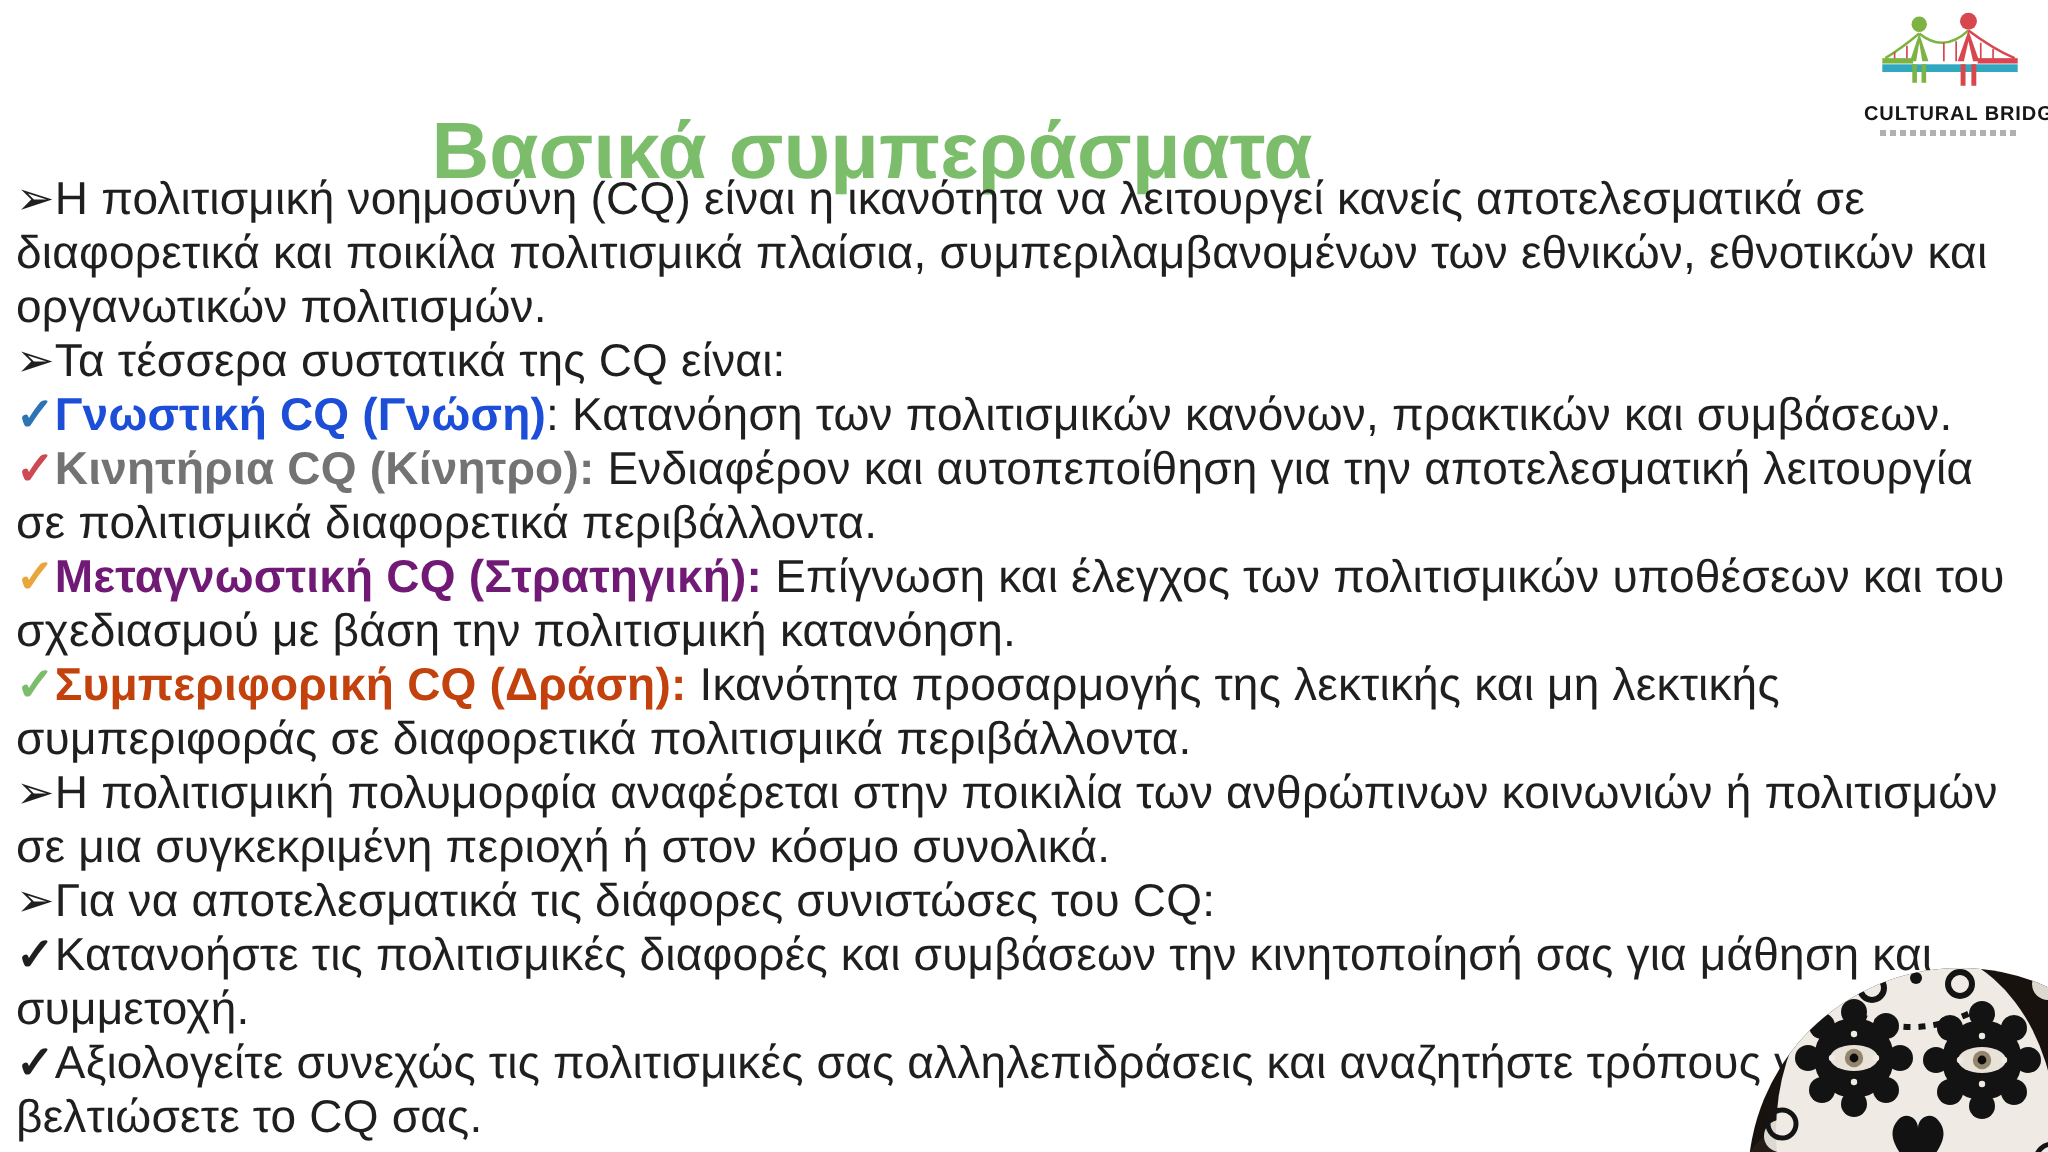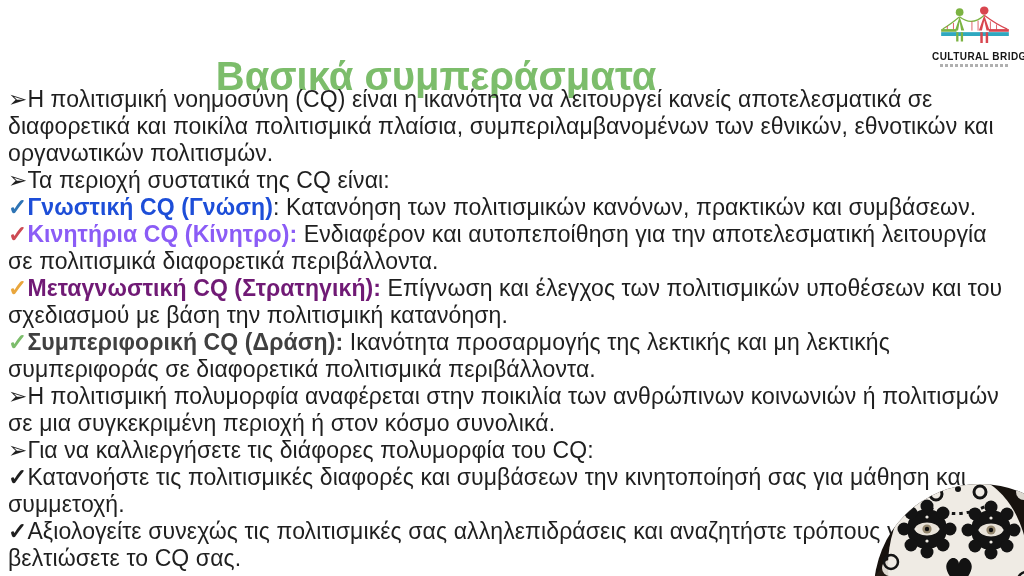--- a/index.html
+++ b/index.html
@@ -80,33 +80,33 @@
       <path d="M62,12 L55,32 L59,32 L62,19 L65,32 L69,32 Z" fill="#D8464F"></path>
       <path d="M58.5,34 L58.5,48 M65.5,34 L65.5,48" stroke="#D8464F" stroke-width="3.2"></path>
     </svg>
     <div class="logo-name">CULTURAL BRIDGES</div>
     <div class="logo-tagline"></div>
   </div>
 
   <div class="content" id="bullet-list" style="color: rgb(31, 31, 31);">
     <div class="bullet"><span class="marker">➢</span><span class="lead"></span><span class="sep"></span><span class="text">Η πολιτισμική νοημοσύνη (CQ) είναι η ικανότητα να λειτουργεί κανείς αποτελεσματικά σε διαφορετικά και ποικίλα πολιτισμικά πλαίσια, συμπεριλαμβανομένων των εθνικών, εθνοτικών και οργανωτικών πολιτισμών.</span></div>
 
-    <div class="bullet"><span class="marker">➢</span><span class="lead"></span><span class="sep"></span><span class="text">Τα περιοχή συστατικά της CQ είναι:</span></div>
+    <div class="bullet"><span class="marker">➢</span><span class="lead"></span><span class="sep"></span><span class="text">Τα τέσσερα συστατικά της CQ είναι:</span></div>
 
     <div class="bullet"><span class="marker bold" style="color: rgb(46, 116, 181);">✓</span><span class="lead" style="color: #1d4ed8;">Γνωστική CQ (Γνώση)</span><span class="sep">: </span><span class="text">Κατανόηση των πολιτισμικών κανόνων, πρακτικών και συμβάσεων.</span></div>
 
-    <div class="bullet"><span class="marker bold" style="color: rgb(205, 74, 83);">✓</span><span class="lead" style="color: #8b5cf6; text-align: right;">Κινητήρια CQ (Κίνητρο):</span><span class="sep"> </span><span class="text">Ενδιαφέρον και αυτοπεποίθηση για την αποτελεσματική λειτουργία σε πολιτισμικά διαφορετικά περιβάλλοντα.</span></div>
+    <div class="bullet"><span class="marker bold" style="color: rgb(205, 74, 83);">✓</span><span class="lead" style="color: #737373; text-align: right;">Κινητήρια CQ (Κίνητρο):</span><span class="sep"> </span><span class="text">Ενδιαφέρον και αυτοπεποίθηση για την αποτελεσματική λειτουργία σε πολιτισμικά διαφορετικά περιβάλλοντα.</span></div>
 
     <div class="bullet"><span class="marker bold" style="color: rgb(233, 166, 60);">✓</span><span class="lead" style="color: #701a75;">Μεταγνωστική CQ (Στρατηγική):</span><span class="sep"> </span><span class="text">Επίγνωση και έλεγχος των πολιτισμικών υποθέσεων και του σχεδιασμού με βάση την πολιτισμική κατανόηση.</span></div>
 
-    <div class="bullet"><span class="marker bold" style="color: rgb(124, 189, 107);">✓</span><span class="lead" style="color: #404040;">Συμπεριφορική CQ (Δράση):</span><span class="sep"> </span><span class="text">Ικανότητα προσαρμογής της λεκτικής και μη λεκτικής συμπεριφοράς σε διαφορετικά πολιτισμικά περιβάλλοντα.</span></div>
+    <div class="bullet"><span class="marker bold" style="color: rgb(124, 189, 107);">✓</span><span class="lead" style="color: #c2410c;">Συμπεριφορική CQ (Δράση):</span><span class="sep"> </span><span class="text">Ικανότητα προσαρμογής της λεκτικής και μη λεκτικής συμπεριφοράς σε διαφορετικά πολιτισμικά περιβάλλοντα.</span></div>
 
     <div class="bullet"><span class="marker">➢</span><span class="lead"></span><span class="sep"></span><span class="text">Η πολιτισμική πολυμορφία αναφέρεται στην ποικιλία των ανθρώπινων κοινωνιών ή πολιτισμών σε μια συγκεκριμένη περιοχή ή στον κόσμο συνολικά.</span></div>
 
-    <div class="bullet"><span class="marker">➢</span><span class="lead"></span><span class="sep"></span><span class="text">Για να καλλιεργήσετε τις διάφορες πολυμορφία του CQ:</span></div>
+    <div class="bullet"><span class="marker">➢</span><span class="lead"></span><span class="sep"></span><span class="text">Για να αποτελεσματικά τις διάφορες συνιστώσες του CQ:</span></div>
 
     <div class="bullet"><span class="marker bold">✓</span><span class="lead"></span><span class="sep"></span><span class="text">Κατανοήστε τις πολιτισμικές διαφορές και συμβάσεων την κινητοποίησή σας για μάθηση και συμμετοχή.</span></div>
 
 
     <div class="bullet"><span class="marker bold">✓</span><span class="lead"></span><span class="sep"></span><span class="text">Αξιολογείτε συνεχώς τις πολιτισμικές σας αλληλεπιδράσεις και αναζητήστε τρόπους για να βελτιώσετε το CQ σας.</span></div>
   </div>
 
   <div class="photo">
     <svg width="212" height="212" viewBox="0 0 212 212">
       <defs>

